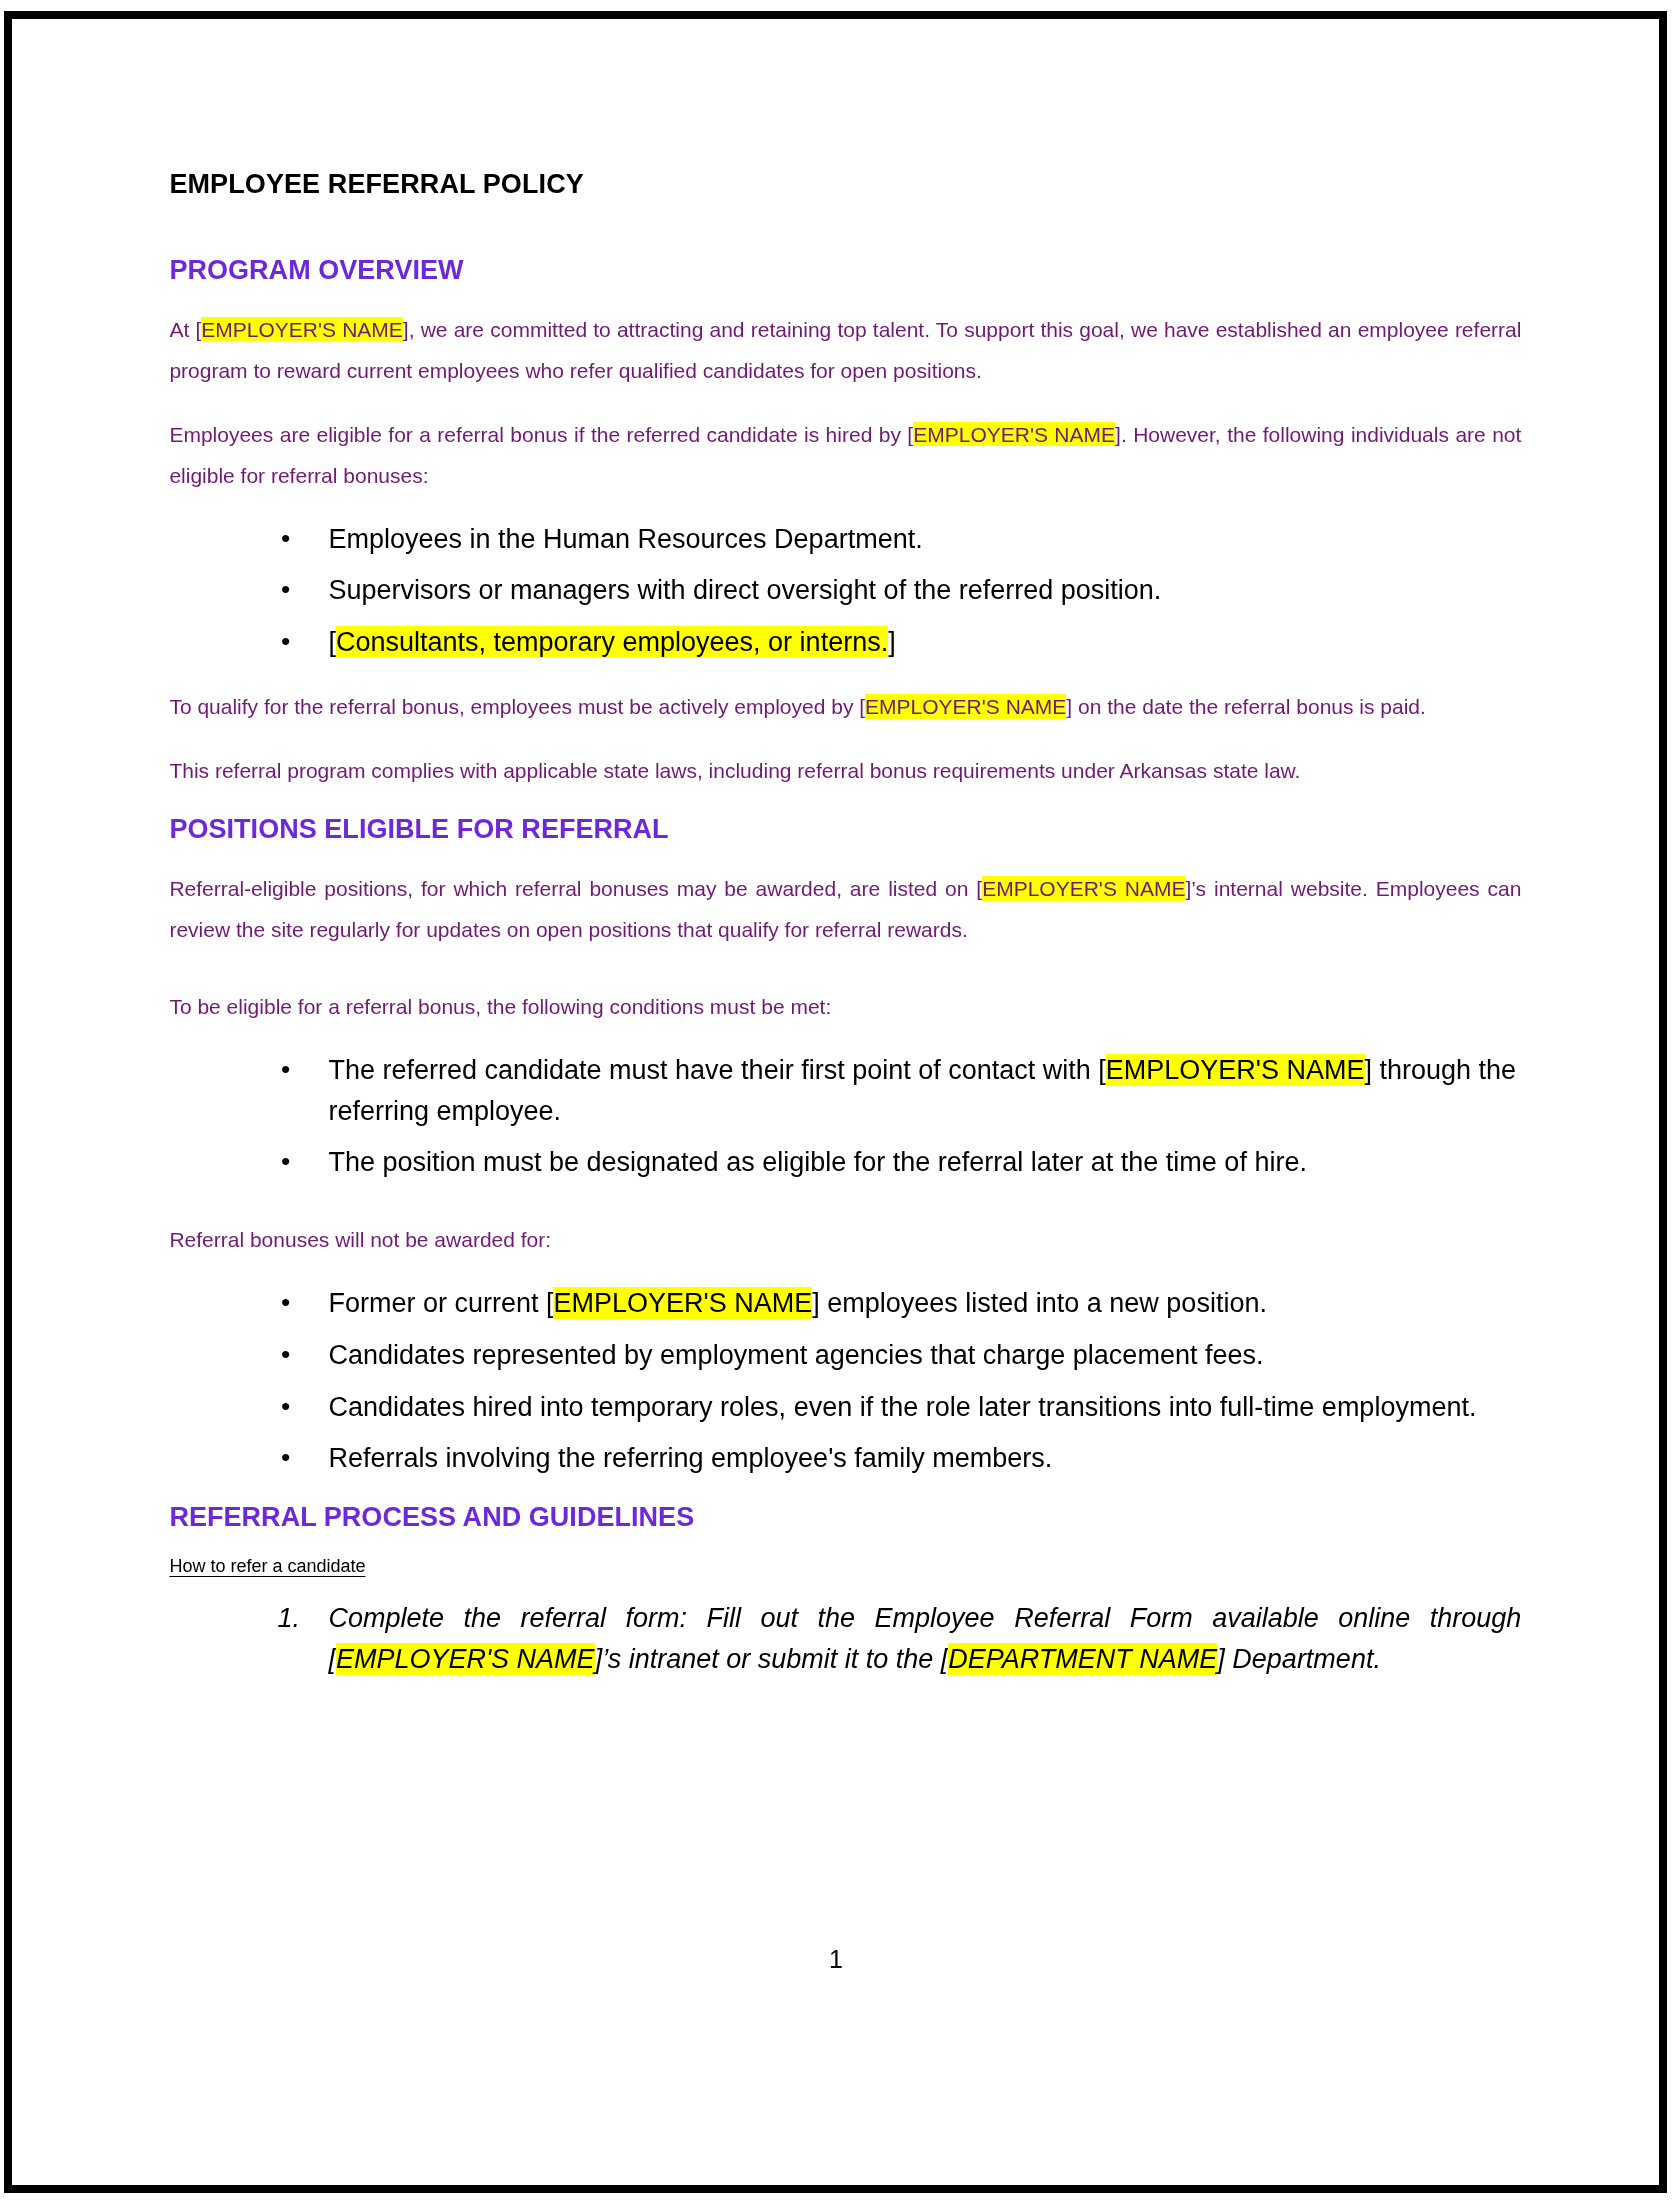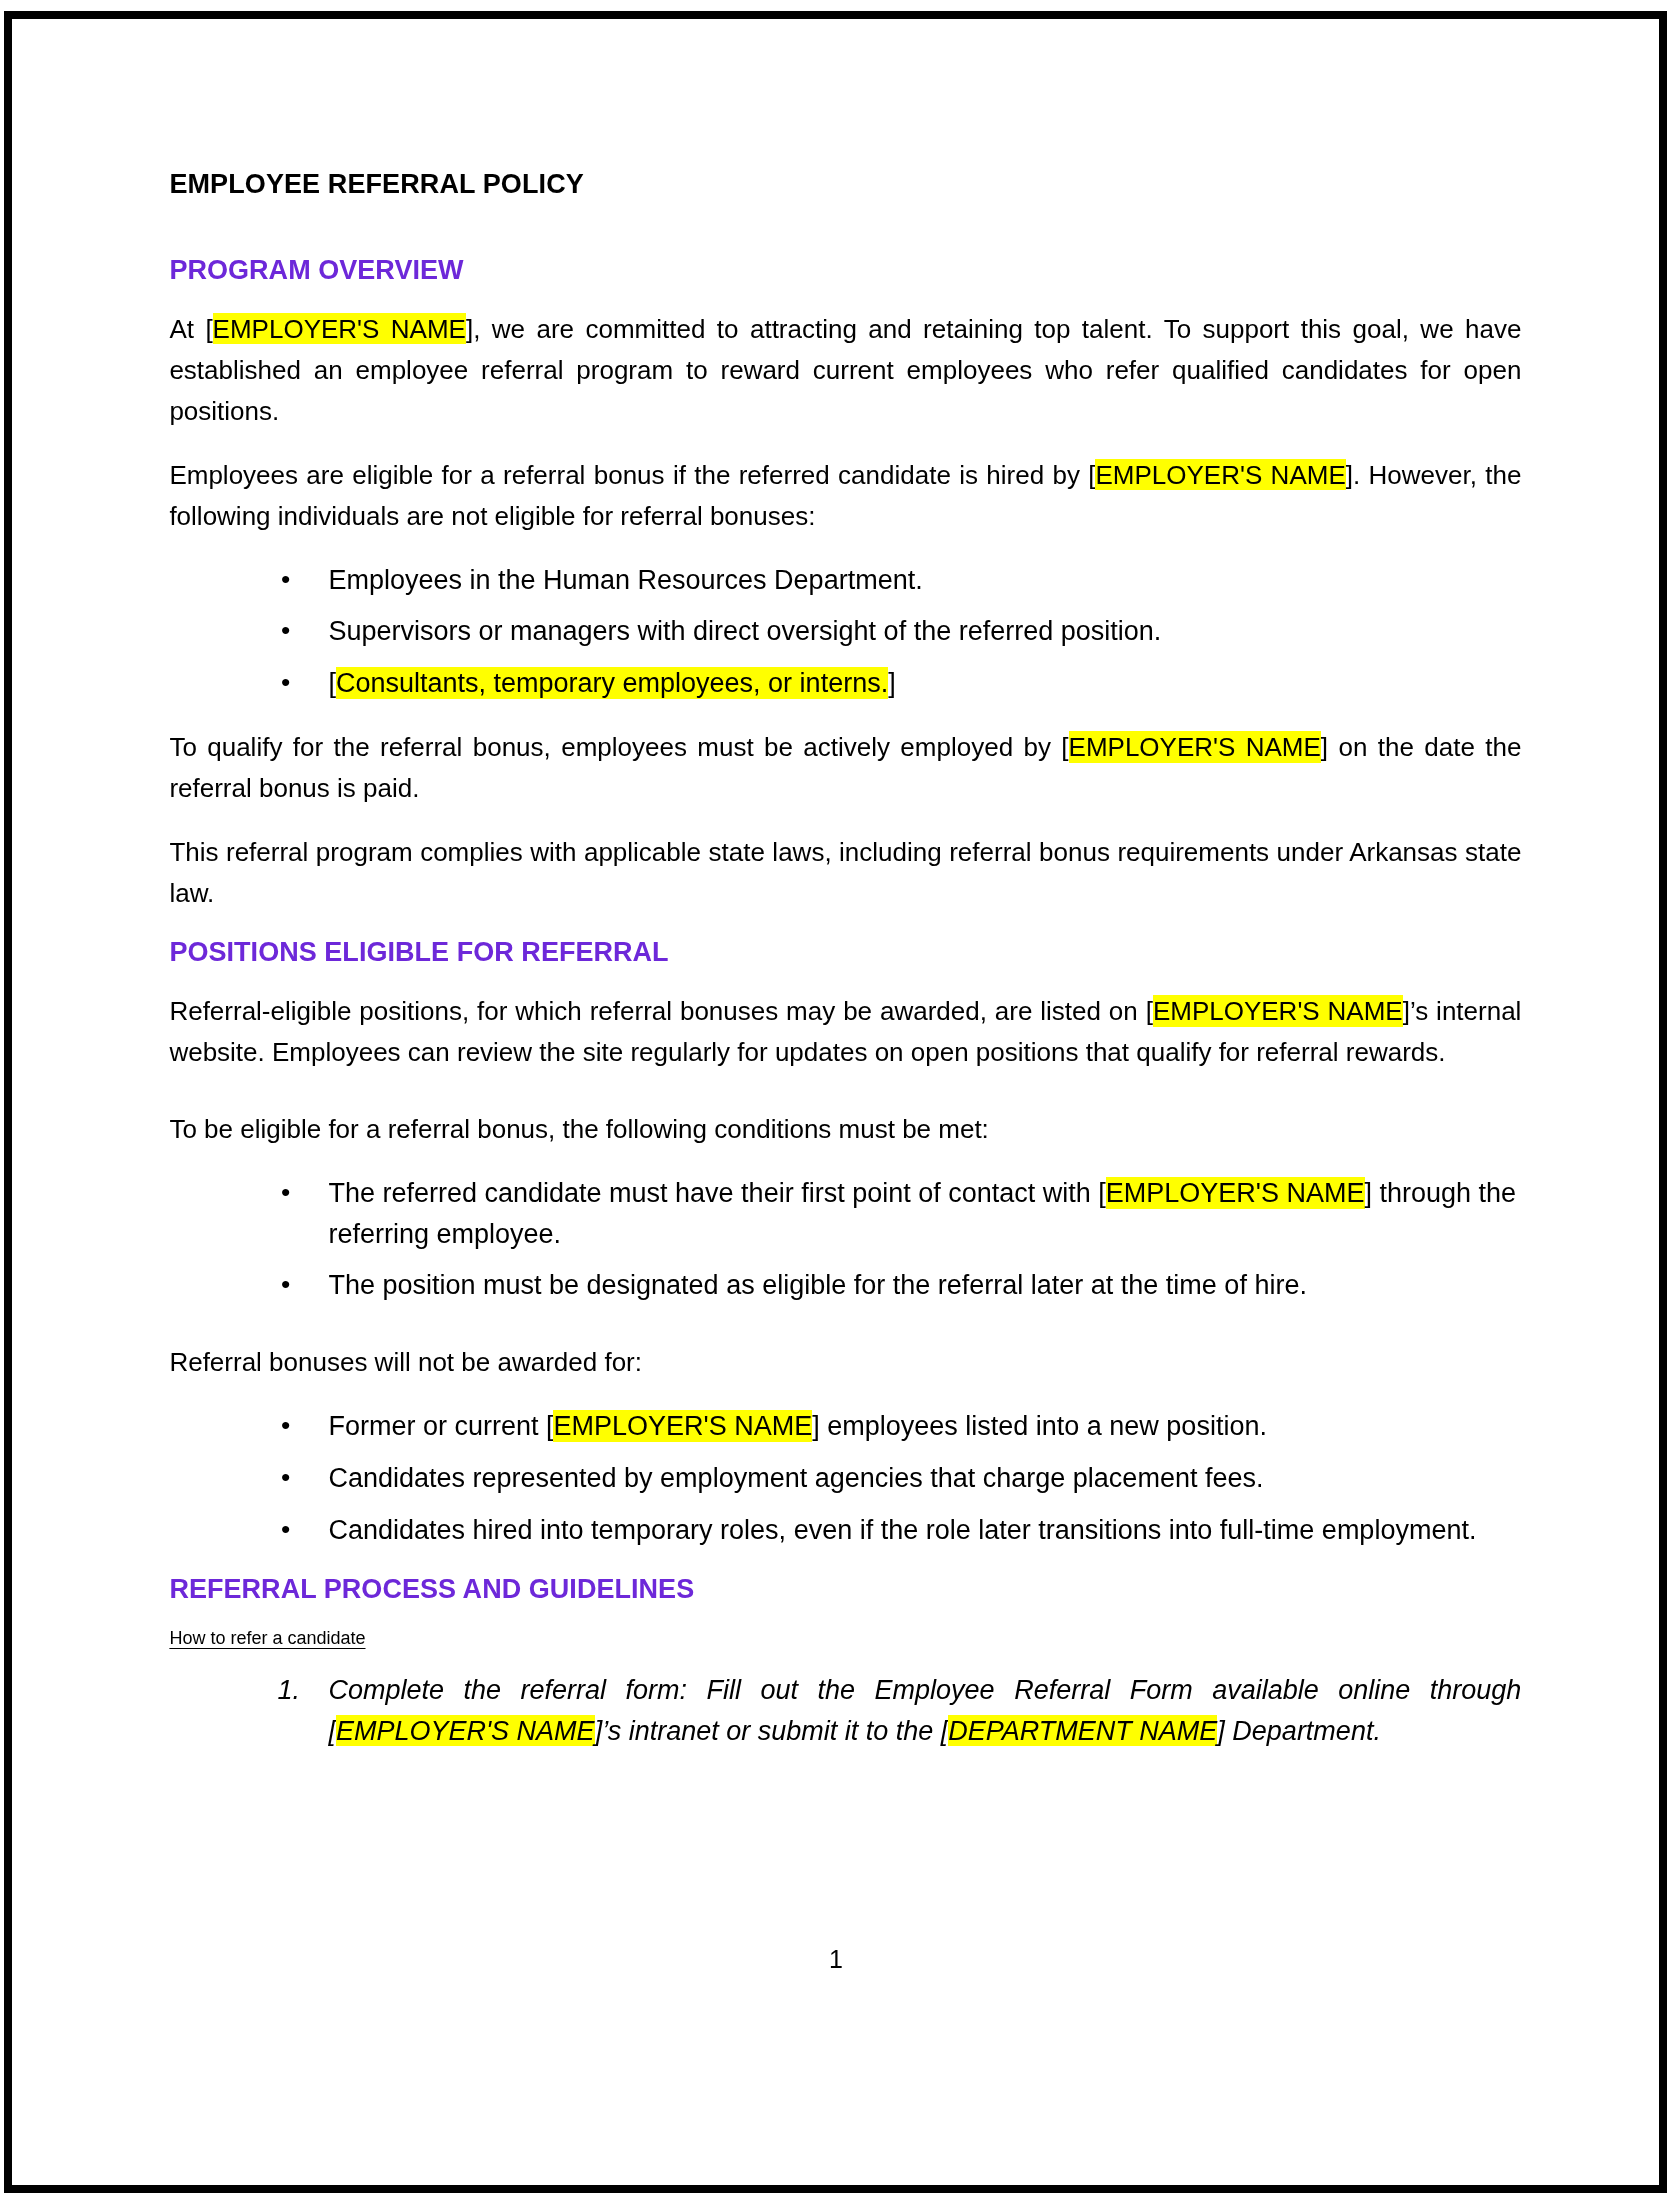--- a/index.html
+++ b/index.html
@@ -63,23 +63,23 @@
     font-size: 18px;
     font-weight: normal;
     color: #000;
     margin: 0 18px 21px 0;
     text-decoration: underline;
     text-underline-offset: 4.4px;
     display: inline-block;
   }
 
   p.body-text {
-    font-size: 26px;
-    line-height: 41px;
-    color: #000000;
+    font-size: 21px;
+    line-height: 41px;
+    color: #701a75;
     margin: 0 0 23px 0;
     text-align: justify;
     text-justify: inter-word;
     hyphens: none;
   }
 
   p.body-text.nojust {
     text-align: left;
     margin-top: 36px;
   }
@@ -177,20 +177,21 @@
         <li><span>The referred candidate must have their first point of contact with [</span><span class="hl">EMPLOYER'S NAME</span><span>] through the referring employee.</span></li>
         <li><span>The position must be designated as eligible for the referral later at the time of hire.</span></li>
       </ul>
 
       <p class="body-text nojust">Referral bonuses will not be awarded for:</p>
 
       <ul class="bullets">
         <li><span>Former or current [</span><span class="hl">EMPLOYER'S NAME</span><span>] employees listed into a new position.</span></li>
         <li><span>Candidates represented by employment agencies that charge placement fees.</span></li>
         <li><span>Candidates hired into temporary roles, even if the role later transitions into full-time employment.</span></li>
+        <li><span>Referrals involving the referring employee's family members.</span></li>
       </ul>
 
       <h2 class="section-heading">REFERRAL PROCESS AND GUIDELINES</h2>
 
       <div><span class="subheading">How to refer a candidate</span></div>
 
       <ol class="numbers">
         <li><span>Complete the referral form: Fill out the Employee Referral Form available online through [</span><span class="hl">EMPLOYER'S NAME</span><span>]’s intranet or submit it to the [</span><span class="hl">DEPARTMENT NAME</span><span>] Department.</span></li>
       </ol>
 

